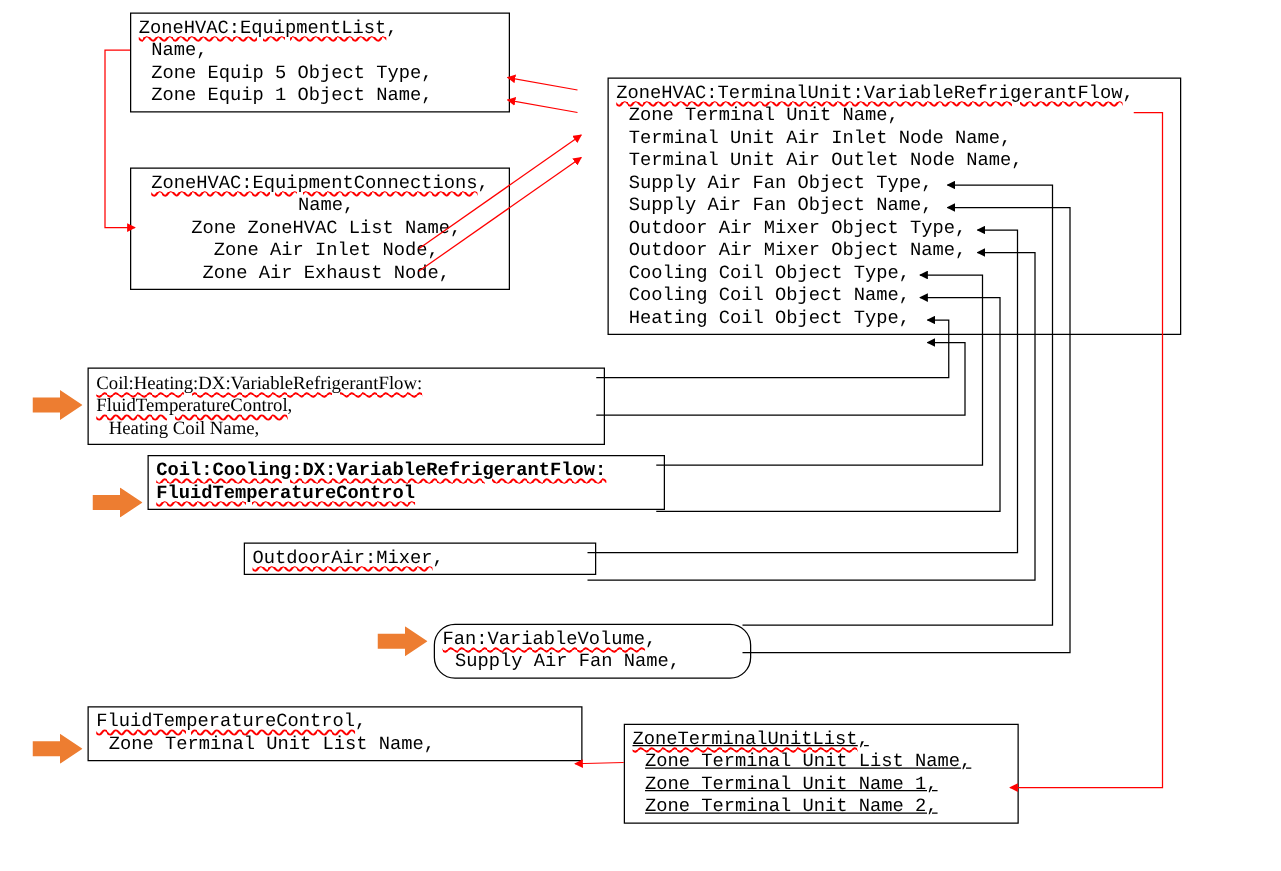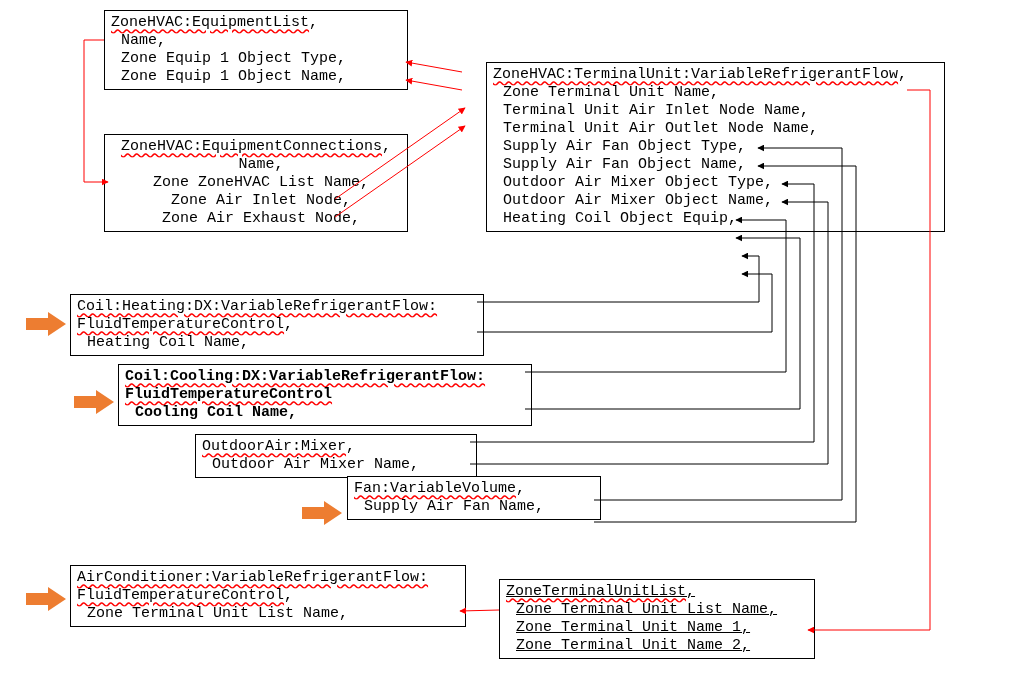--- a/index.html
+++ b/index.html
@@ -47,68 +47,67 @@
   .orange-arrow svg { width: 100%; height: 100%; display: block; }
 </style>
 </head>
 <body>
 
 <div class="stage">
 
   <div class="box" style="left:104px; top:10px; width:290px;">
     <span class="line"><span class="squiggle">ZoneHVAC:EquipmentList</span><span>,</span></span>
     <span class="line indent">Name,</span>
-    <span class="line indent">Zone Equip 1 Object Type,</span>
+    <span class="line indent">Zone Equip 5 Object Type,</span>
     <span class="line indent">Zone Equip 1 Object Name,</span>
   </div>
 
   <div class="box" style="left:104px; top:134px; width:290px;text-align:center;">
     <span class="line"><span class="squiggle">ZoneHVAC:EquipmentConnections</span><span>,</span></span>
     <span class="line indent">Name,</span>
     <span class="line indent">Zone ZoneHVAC List Name,</span>
     <span class="line indent">Zone Air Inlet Node,</span>
     <span class="line indent">Zone Air Exhaust Node,</span>
   </div>
 
   <div class="box" style="left:486px; top:62px; width:445px;">
     <span class="line"><span class="squiggle">ZoneHVAC:TerminalUnit:VariableRefrigerantFlow</span><span>,</span></span>
     <span class="line indent">Zone Terminal Unit Name,</span>
     <span class="line indent">Terminal Unit Air Inlet Node Name,</span>
     <span class="line indent">Terminal Unit Air Outlet Node Name,</span>
     <span class="line indent">Supply Air Fan Object Type,</span>
     <span class="line indent">Supply Air Fan Object Name,</span>
     <span class="line indent">Outdoor Air Mixer Object Type,</span>
     <span class="line indent">Outdoor Air Mixer Object Name,</span>
-    <span class="line indent">Heating Coil Object Equip,</span>
+    <span class="line indent">Cooling Coil Object Type,</span>
+    <span class="line indent">Cooling Coil Object Name,</span>
+    <span class="line indent">Heating Coil Object Type,</span>
   </div>
 
-  <div class="box" style="left:70px; top:294px; width:400px;">
+  <div class="box" style="left:70px; top:294px; width:400px;font-family:Liberation Serif, serif;">
     <span class="line"><span class="squiggle">Coil:Heating:DX:VariableRefrigerantFlow:</span></span>
     <span class="line"><span class="squiggle">FluidTemperatureControl</span><span>,</span></span>
     <span class="line indent">Heating Coil Name,</span>
   </div>
 
   <div class="box" style="left:118px; top:364px; width:400px;font-weight:bold;">
     <span class="line"><span class="squiggle">Coil:Cooling:DX:VariableRefrigerantFlow:</span></span>
     <span class="line"><span class="squiggle">FluidTemperatureControl</span></span>
-    <span class="line indent">Cooling Coil Name,</span>
   </div>
 
   <div class="box" style="left:195px; top:434px; width:268px;">
     <span class="line"><span class="squiggle">OutdoorAir:Mixer</span><span>,</span></span>
-    <span class="line indent">Outdoor Air Mixer Name,</span>
   </div>
 
-  <div class="box" style="left:347px; top:476px; width:240px;">
+  <div class="box" style="left:347px; top:499px; width:240px;border-radius:17px;">
     <span class="line"><span class="squiggle">Fan:VariableVolume</span><span>,</span></span>
     <span class="line indent">Supply Air Fan Name,</span>
   </div>
 
   <div class="box" style="left:70px; top:565px; width:382px;">
-    <span class="line"><span class="squiggle">AirConditioner:VariableRefrigerantFlow:</span></span>
     <span class="line"><span class="squiggle">FluidTemperatureControl</span><span>,</span></span>
     <span class="line indent">Zone Terminal Unit List Name,</span>
   </div>
 
   <div class="box" style="left:499px; top:579px; width:302px;text-decoration:underline;">
     <span class="line"><span class="squiggle">ZoneTerminalUnitList</span><span>,</span></span>
     <span class="line indent">Zone Terminal Unit List Name,</span>
     <span class="line indent">Zone Terminal Unit Name 1,</span>
     <span class="line indent">Zone Terminal Unit Name 2,</span>
   </div>

